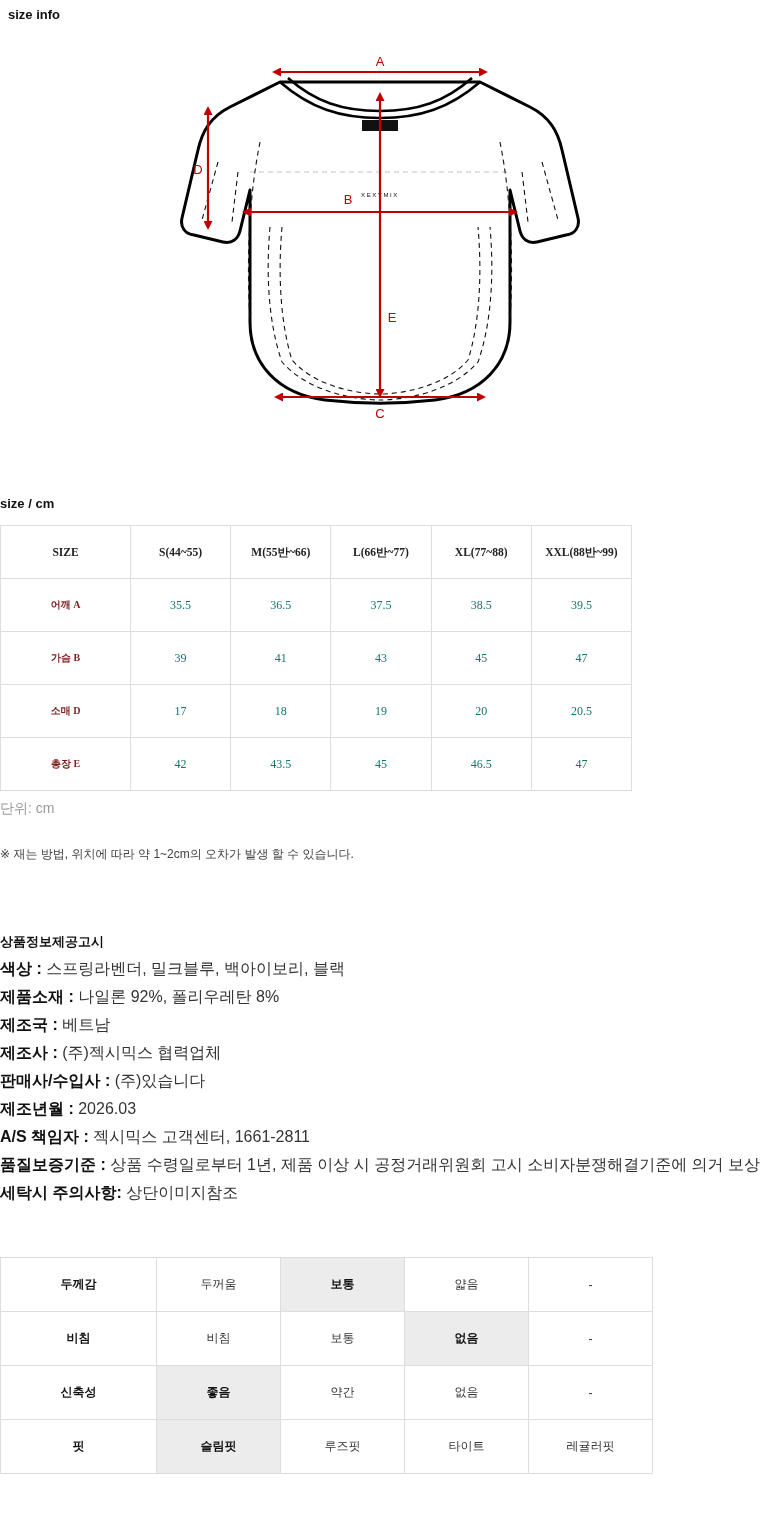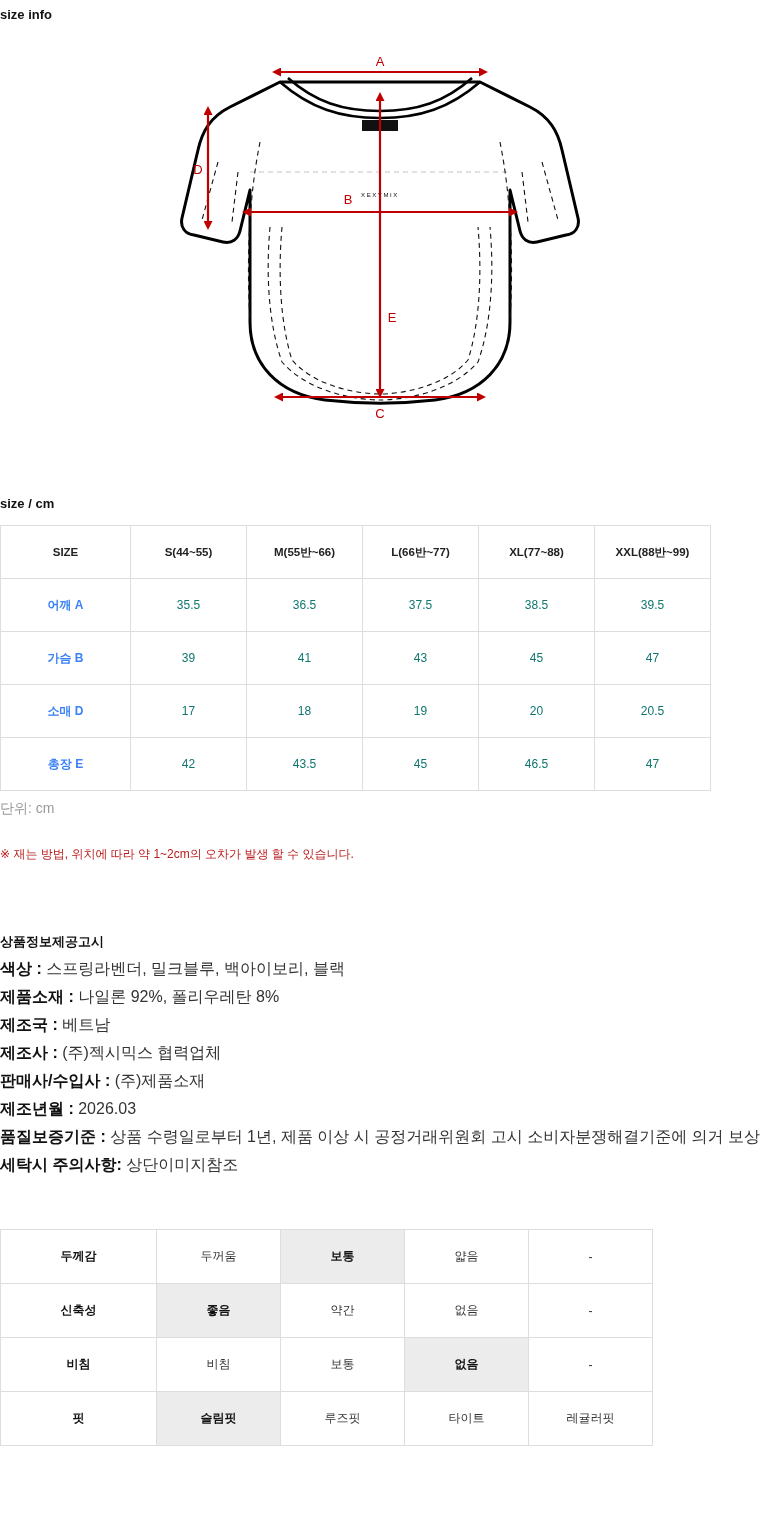--- a/index.html
+++ b/index.html
@@ -11,66 +11,67 @@
     -webkit-font-smoothing:antialiased;
   }
   .page{width:780px;position:relative;}
 
   .section-title{
     font-size:13px;
     font-weight:bold;
     color:#111;
     padding:4px 0 0 0;
   }
-  #size-info-title{margin:3px 0 0 0;}
+  #size-info-title{margin:3px 0 0 8px;}
 
   .diagram-wrap{
     width:780px;
     height:470px;
     position:relative;
   }
   .diagram-wrap svg{display:block;margin:0 auto;}
 
   #size-cm-title{margin:0 0 14px 0;}
 
   table.size-table{
     border-collapse:collapse;
-    width:711px;
+    width:632px;
     table-layout:fixed;
     font-size:12px;
+    font-family:Liberation Serif, serif;
   }
   table.size-table th,
   table.size-table td{
     border:1px solid #dddddd;
     height:50px;
     text-align:center;
     vertical-align:middle;
     font-weight:normal;
     color:#0f766e;
   }
   table.size-table thead th{
     font-weight:bold;
     font-size:11.5px;
     color:#222;
   }
   table.size-table tbody th{
     font-weight:bold;
-    font-size:12px;
-    color:#3b82f6;
+    font-size:10px;
+    color:#7f1d1d;
   }
   table.size-table col.first{width:130px;}
 
   .unit-note{
     font-size:14px;
     color:#999;
     margin:9px 0 0 0;
   }
   .tolerance-note{
     font-size:12px;
-    color:#b91c1c;
+    color:#404040;
     margin:28px 0 12px 0;
   }
 
   #notice-title{margin:66px 0 10px 0;}
 
   .info-list{margin:0;padding:0;list-style:none;}
   .info-list li{
     font-size:16px;
     color:#333;
     line-height:1.0;
@@ -263,22 +264,23 @@
   <div class="unit-note">단위: cm</div>
   <div class="tolerance-note">※ 재는 방법, 위치에 따라 약 1~2cm의 오차가 발생 할 수 있습니다.</div>
 
   <div class="section-title" id="notice-title">상품정보제공고시</div>
 
   <ul class="info-list">
     <li><span class="lbl">색상</span><span class="lbl"> : </span><span class="val">스프링라벤더, 밀크블루, 백아이보리, 블랙</span></li>
     <li><span class="lbl">제품소재</span><span class="lbl"> : </span><span class="val">나일론 92%, 폴리우레탄 8%</span></li>
     <li><span class="lbl">제조국</span><span class="lbl"> : </span><span class="val">베트남</span></li>
     <li><span class="lbl">제조사</span><span class="lbl"> : </span><span class="val">(주)젝시믹스 협력업체</span></li>
-    <li><span class="lbl">판매사/수입사</span><span class="lbl"> : </span><span class="val">(주)제품소재</span></li>
+    <li><span class="lbl">판매사/수입사</span><span class="lbl"> : </span><span class="val">(주)있습니다</span></li>
     <li><span class="lbl">제조년월</span><span class="lbl"> : </span><span class="val">2026.03</span></li>
+    <li><span class="lbl">A/S 책임자</span><span class="lbl"> : </span><span class="val">젝시믹스 고객센터, 1661-2811</span></li>
     <li><span class="lbl">품질보증기준</span><span class="lbl"> : </span><span class="val">상품 수령일로부터 1년, 제품 이상 시 공정거래위원회 고시 소비자분쟁해결기준에 의거 보상</span></li>
     <li><span class="lbl">세탁시 주의사항</span><span class="lbl">: </span><span class="val">상단이미지참조</span></li>
   </ul>
 
   <table class="attr-table">
     <colgroup>
         <col style="width:156px">
         <col>
         <col>
         <col>
@@ -286,34 +288,34 @@
       </colgroup>
     <tbody>
       <tr>
         <th>두께감</th>
         <td>두꺼움</td>
         <td class="sel">보통</td>
         <td>얇음</td>
         <td>-</td>
       </tr>
       <tr>
+        <th>비침</th>
+        <td>비침</td>
+        <td>보통</td>
+        <td class="sel">없음</td>
+        <td>-</td>
+      </tr>
+      <tr>
         <th>신축성</th>
         <td class="sel">좋음</td>
         <td>약간</td>
         <td>없음</td>
         <td>-</td>
       </tr>
       <tr>
-        <th>비침</th>
-        <td>비침</td>
-        <td>보통</td>
-        <td class="sel">없음</td>
-        <td>-</td>
-      </tr>
-      <tr>
         <th>핏</th>
         <td class="sel">슬림핏</td>
         <td>루즈핏</td>
         <td>타이트</td>
         <td>레귤러핏</td>
       </tr>
     </tbody>
   </table>
 
 </div>

